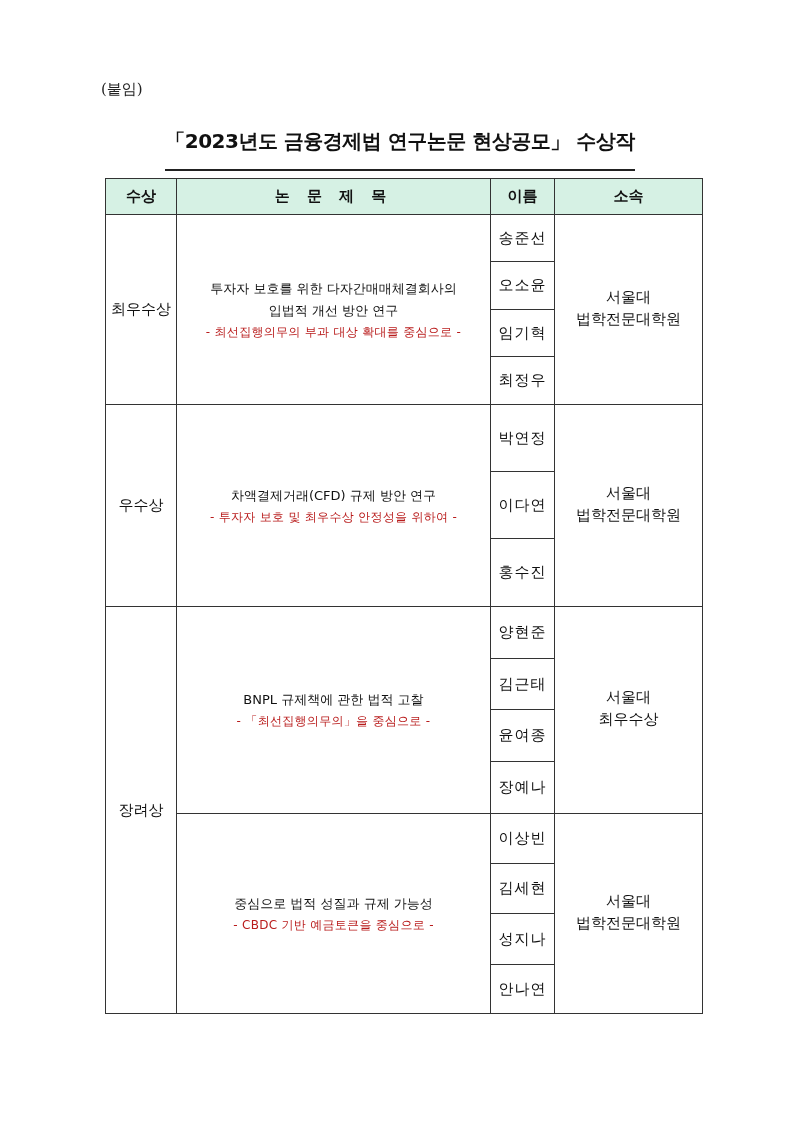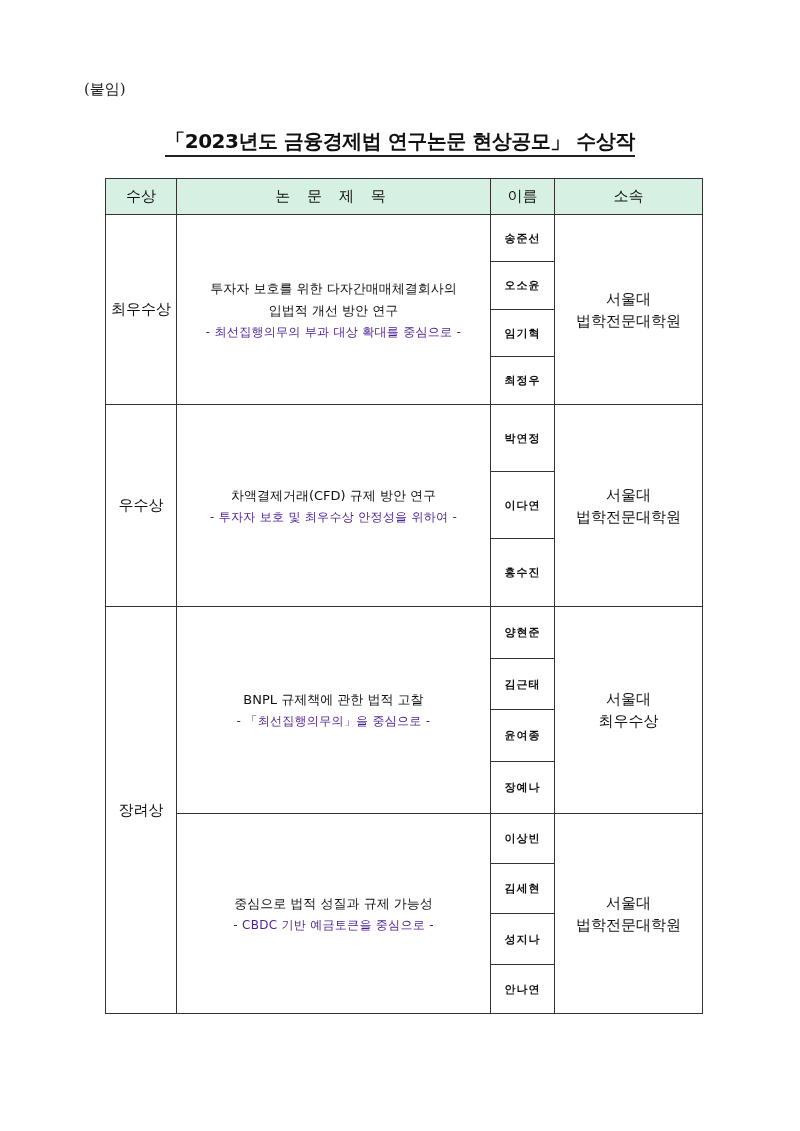--- a/index.html
+++ b/index.html
@@ -1,27 +1,27 @@
 <!DOCTYPE html>
 <html><head>
 <meta charset="utf-8">
 <style>
   html, body { margin:0; padding:0; background:#ffffff; }
   body { width:800px; height:1131px; position:relative; font-family:"DejaVu Sans", sans-serif; color:#111; overflow:hidden; }
-  .attach { position:absolute; left:84px; top:80px; font-family:"DejaVu Serif", serif; font-size:15px; color:#222; }
+  .attach { position:absolute; left:101px; top:80px; font-family:"DejaVu Serif", serif; font-size:15px; color:#222; }
   .title { position:absolute; left:0; width:800px; top:128px; text-align:center; font-size:20px; font-weight:bold; letter-spacing:-0.5px; }
-  .title span { border-bottom:2px solid #222; padding-bottom:2px; }
+  .title span { border-bottom:2px solid #222; padding-bottom:16px; }
   table { position:absolute; left:105px; top:178px; width:597px; border-collapse:collapse; table-layout:fixed; }
   td, th { border:1px solid #333; text-align:center; vertical-align:middle; padding:0; font-size:15px; }
-  th { background:#d6f1e4; font-weight:normal; height:35px; font-size:15px; }
+  th { background:#d6f1e4; font-weight:bold; height:35px; font-size:15px; }
   th.spaced { letter-spacing:6px; }
-  .name { font-size:11px; letter-spacing:1px;font-weight:bold; }
+  .name { font-size:15px; letter-spacing:1px; }
   .paper-title { font-size:13px; line-height:22px; }
-  .paper-sub { font-size:12px; line-height:20px; color:#4c1d95; letter-spacing:0.3px; }
-  .aff { font-size:15px; line-height:22px; }
+  .paper-sub { font-size:12px; line-height:20px; color:#b91c1c; letter-spacing:0.3px; }
+  .aff { font-size:15px; line-height:22px;font-family:Liberation Mono, monospace; }
 </style>
 </head>
 <body>
 
 <div class="attach">(붙임)</div>
 <div class="title"><span>「2023년도 금융경제법 연구논문 현상공모」 수상작</span></div>
 
 <table>
   <colgroup>
     <col style="width:71px">

